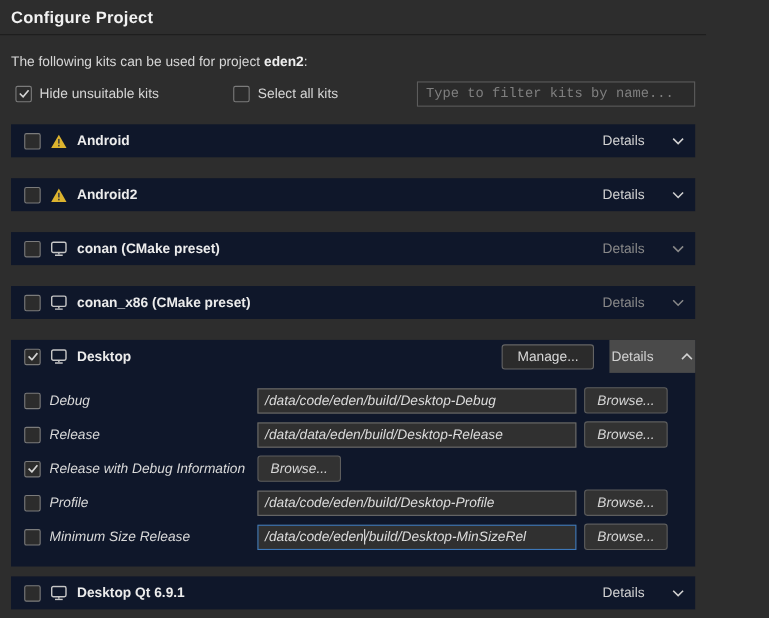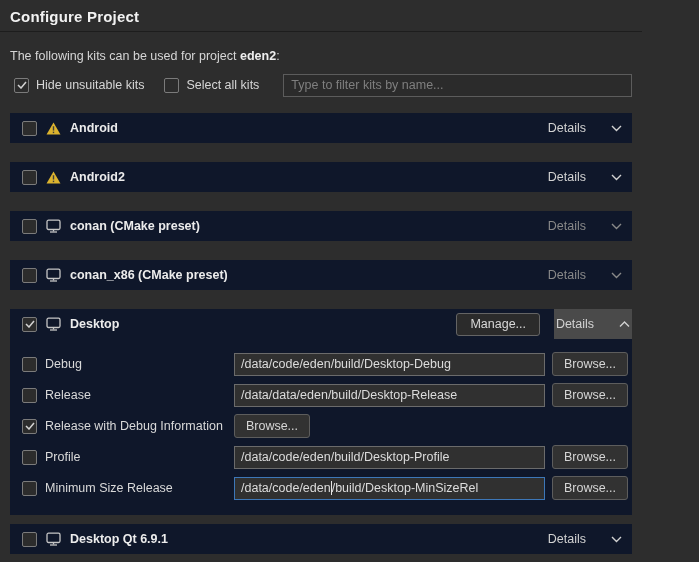--- a/index.html
+++ b/index.html
@@ -13,36 +13,36 @@
   .app { width:642px; height:562px; overflow:hidden; }
 
   
   .page-header { padding:8px 10px 6px; border-bottom:1px solid #1d1d1d; }
   .page-title { font-size:15px; font-weight:bold; color:#f2f2f2; letter-spacing:.2px; }
 
   .intro { margin:17px 10px 0; font-size:12.5px; color:#d6d6d6; }
   .intro b { color:#eeeeee; }
 
   
-  .controls { display:flex; align-items:center; margin:10px 10px 16px 14px; height:24px; }
+  .controls { display:flex; align-items:center; margin:10px 10px 16px 14px; height:24px;gap:48px; }
   .toggle { display:flex; align-items:center; gap:7px; margin-right:20px; cursor:default; }
   .toggle-label { font-size:12.5px; color:#d6d6d6; white-space:nowrap; }
 
   .checkbox {
     width:15px; height:15px; flex:0 0 15px;
     background:#2c2c2c; border:1px solid #7b7b7b; border-radius:2px;
     display:inline-flex; align-items:center; justify-content:center;
   }
   .checkbox svg { display:block; }
 
   .filter-input {
     flex:1; height:23px; margin-left:4px;
     background:#2b2b2b; border:1px solid #5c5c5c;
     color:#7dd3fc; font-size:12.5px; padding:0 7px;
-    font-family:Liberation Sans, sans-serif;
+    font-family:Liberation Mono, monospace;
     outline:none;
   }
   .filter-input::placeholder { color:#7f7f7f; }
 
   
   .kit-list { margin:14px 10px 0; }
   .kit-card { background:#0f172a; margin-bottom:19px; }
   .kit-card.tight { margin-bottom:9px; }
 
   .kit-header { height:30px; display:flex; align-items:center; padding:0 10px 0 12px; gap:9px; }
@@ -62,21 +62,21 @@
   .details-btn svg { display:block; }
 
   .manage-btn {
     height:23px; padding:0 13px;
     background:#2b2b2b; border:1px solid #646464; border-radius:3px;
     color:#d8d8d8; font-size:12.5px;
     display:flex; align-items:center; margin-right:5px;
   }
 
   
-  .build-rows { padding:13px 4px 15px 12px; }
+  .build-rows { padding:13px 25px 15px 12px;font-style:italic; }
   .build-row { display:flex; align-items:center; height:24px; margin-bottom:7px; }
   .build-row:last-child { margin-bottom:0; }
   .build-row .checkbox { margin-right:8px; }
   .build-label { width:189px; font-size:12.5px; color:#d9d9d9; white-space:nowrap; overflow:hidden; }
 
   .build-input {
     flex:1; height:23px; margin-right:7px;
     background:#303030; border:1px solid #6b6b6b;
     display:flex; align-items:center; padding:0 6px;
     font-size:12.5px; color:#dcdcdc; white-space:nowrap; overflow:hidden;

